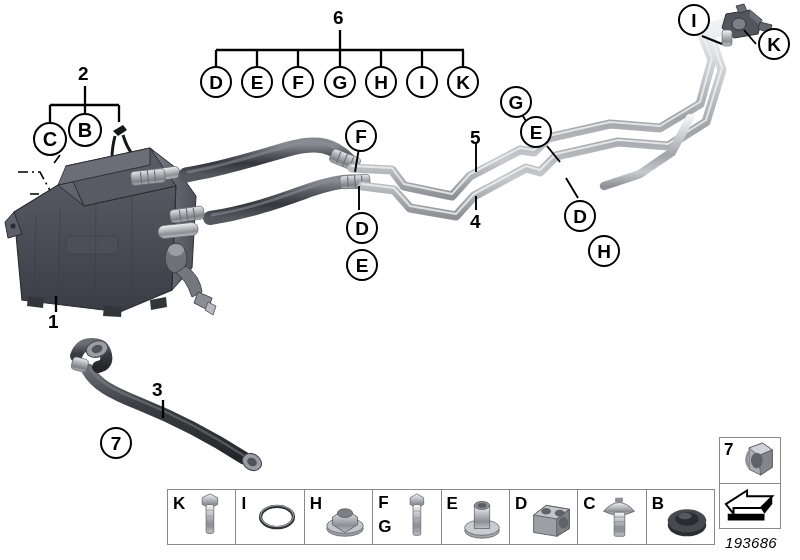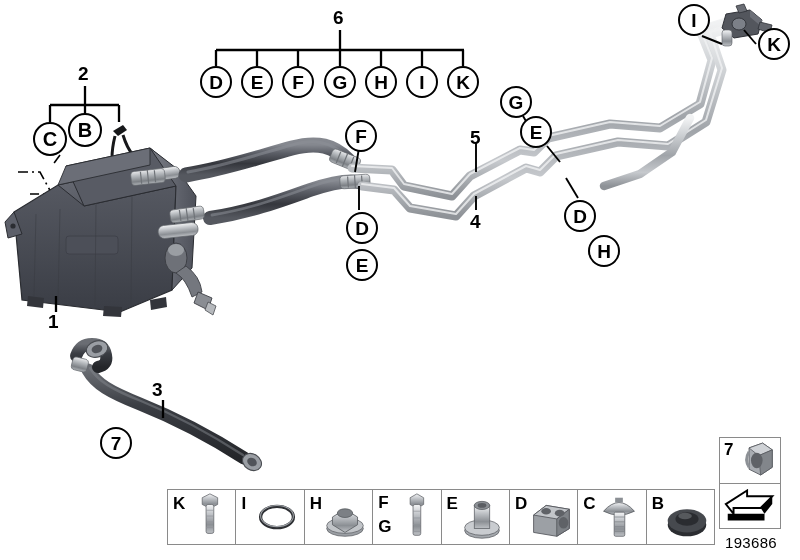--- a/index.html
+++ b/index.html
@@ -32,21 +32,21 @@
   .lart svg{width:100%;height:100%;display:block;}
 
   
   #corner{position:absolute;left:719px;top:437px;width:62px;height:92px;
           border:1.4px solid #8a8a8a;box-sizing:border-box;background:#fff;}
   #cornerTop{position:absolute;left:0;top:0;right:0;height:46px;
              border-bottom:1.4px solid #8a8a8a;box-sizing:border-box;}
   #cornerNum{position:absolute;left:4px;top:2px;font-size:17px;font-weight:bold;}
   #cornerBot{position:absolute;left:0;top:46px;right:0;bottom:0;}
   #docnum{position:absolute;left:712px;top:534px;width:78px;text-align:center;
-          font-size:15px;letter-spacing:.3px;}
+          font-size:15px;letter-spacing:.3px;font-style:italic;}
 </style>
 </head>
 <body>
 
 <div id="stage">
 
   <svg id="art" viewBox="0 0 800 560">
     <defs>
       <linearGradient id="gHose" x1="0" y1="0" x2="0" y2="1">
         <stop offset="0" stop-color="#85888f"></stop>

